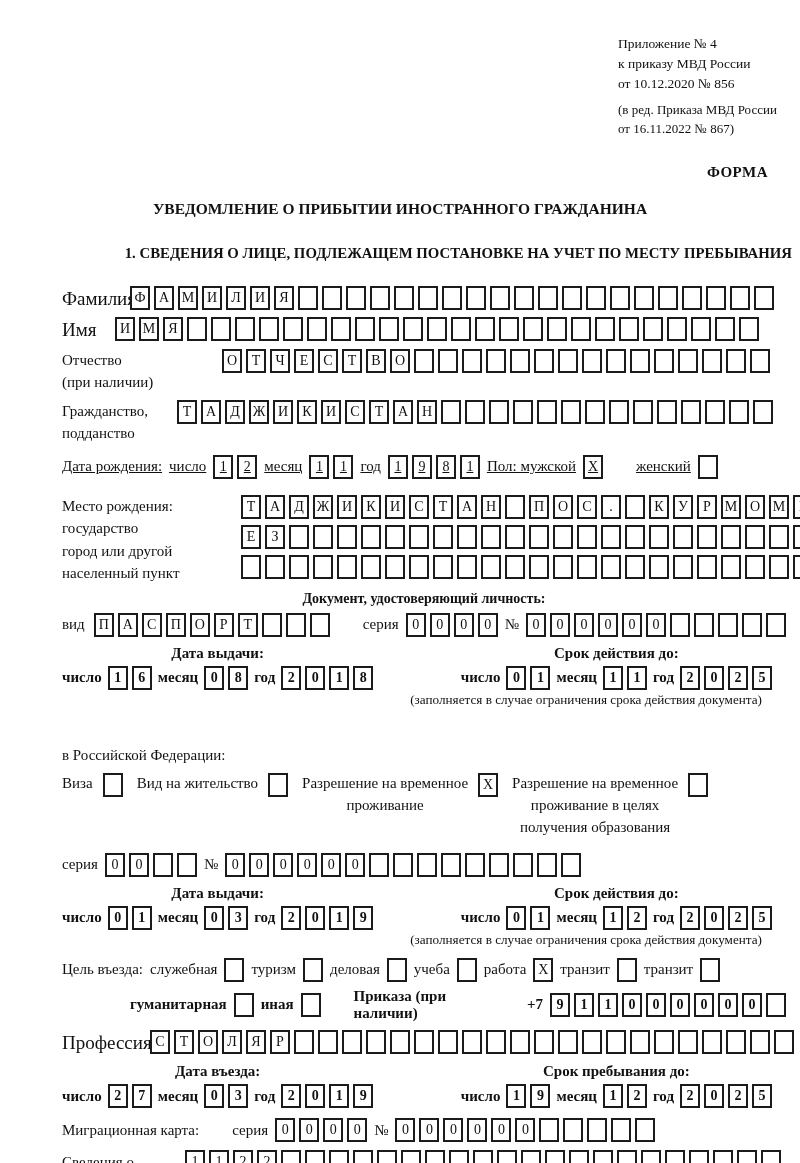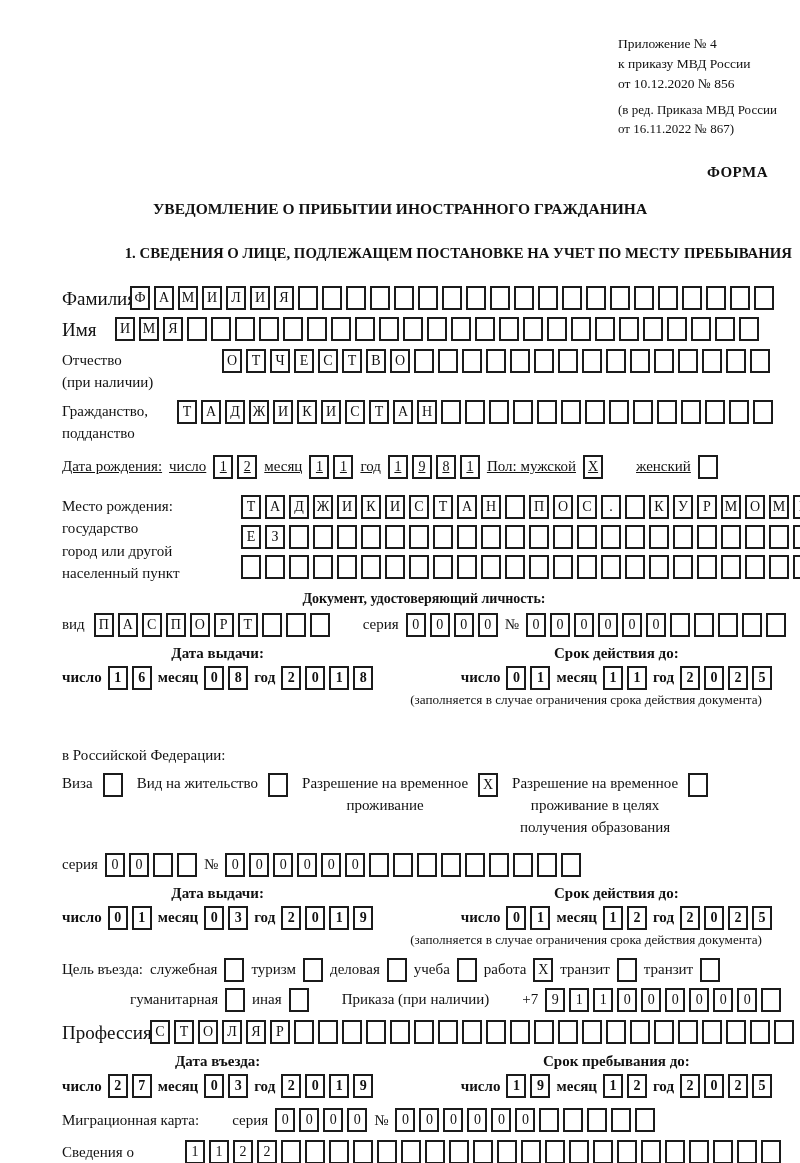--- a/index.html
+++ b/index.html
@@ -20,21 +20,21 @@
   .irow{display:flex;align-items:center;column-gap:7px;font-size:15px;margin-bottom:6px;flex-wrap:nowrap;}
   .doc-heading{text-align:center;font-weight:bold;font-size:14px;margin:4px 0 6px 0;}
   .dates{display:flex;justify-content:space-between;margin:8px 0 2px 0;width:710px;font-weight:bold;}
   .dgroup-title{text-align:center;font-size:15px;margin-bottom:4px;}
   .dgroup-row{display:flex;align-items:center;column-gap:6px;font-size:15px;}
   .note{font-size:13.2px;text-align:right;margin:2px 24px 10px 0;}
   .para{font-size:15px;line-height:1.65;margin:2px 0 4px 0;}
   .opts{display:flex;align-items:flex-start;column-gap:14px;margin:6px 0 14px 0;font-size:15px;}
   .opt{display:flex;align-items:flex-start;column-gap:10px;}
   .opt-label{text-align:center;line-height:1.45;}
-  .purpose-line2{margin-left:68px;}
+  .purpose-line2{margin-left:68px;font-weight:bold;}
   .reps{display:flex;align-items:flex-start;margin-top:8px;}
   .reps-labels{width:123px;flex:none;font-size:15px;line-height:1.62;}
   .reps-rows .cells{margin-bottom:6px;}
   .gap-l{margin-left:26px;}
 </style>
 </head>
 <body>
 
 <div class="page">
 

